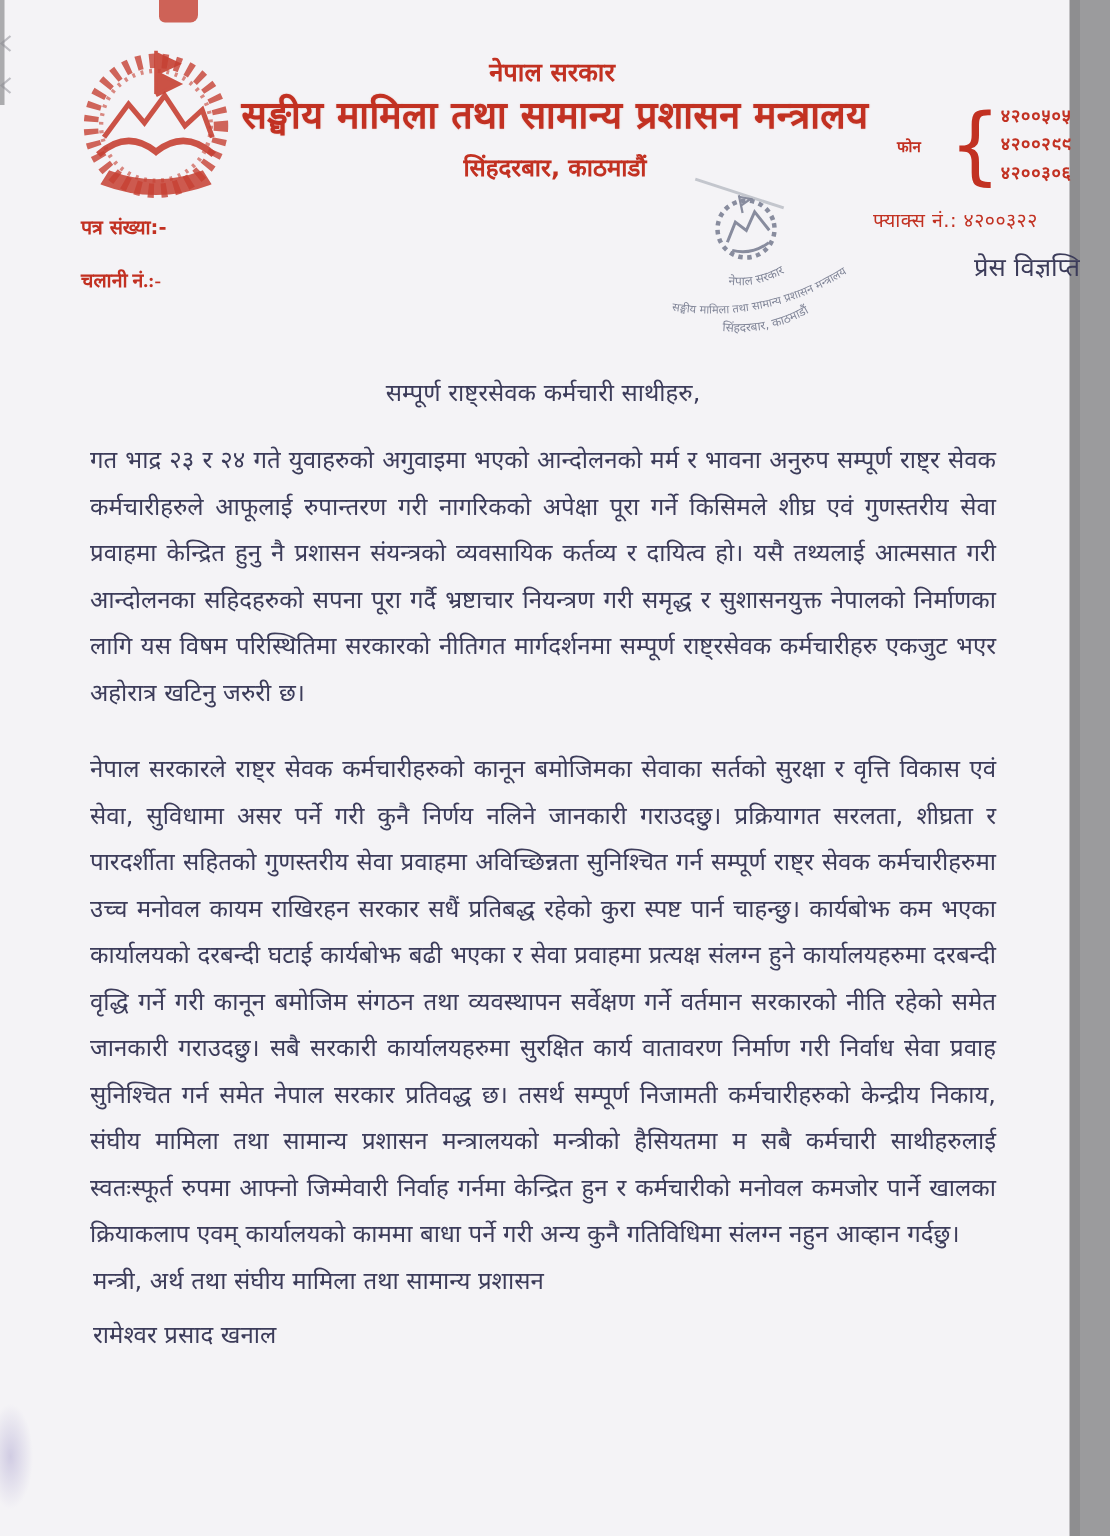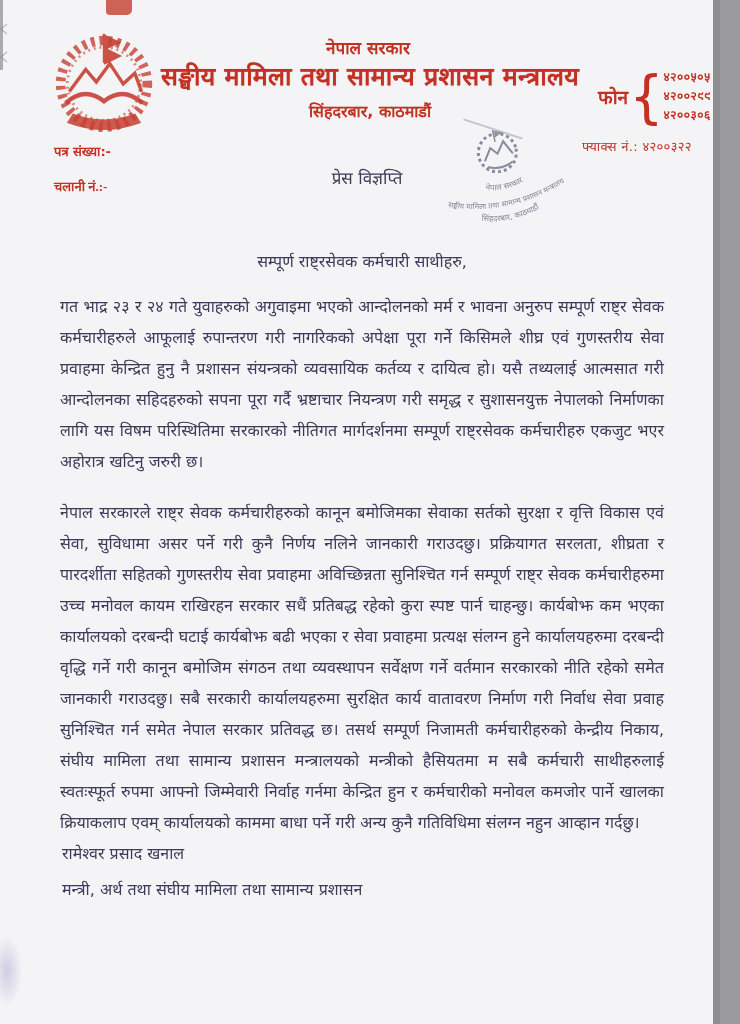--- a/index.html
+++ b/index.html
@@ -28,29 +28,29 @@
   .emblem{position:absolute;left:46px;top:28px;width:116px;height:104px;opacity:.92;}
   .gov-line{position:absolute;top:36px;left:16px;right:0;text-align:center;
     color:var(--letterhead-red);font-weight:bold;font-size:17px;}
   .ministry-line{position:absolute;top:58px;left:86px;right:66px;text-align:center;
     color:var(--letterhead-red);font-weight:bold;font-size:25px;letter-spacing:.3px;
     text-shadow:0 0 1px rgba(194,49,34,.35);}
   .address-line{position:absolute;top:100px;left:86px;right:66px;text-align:center;
     color:var(--letterhead-red);font-weight:bold;font-size:16px;}
   .phone-block{position:absolute;left:598px;top:68px;display:flex;align-items:center;
     color:var(--letterhead-red);font-weight:bold;}
-  .phone-label{font-size:19px;margin-right:1px;}
+  .phone-label{font-size:10px;margin-right:19px;}
   .phone-brace{font-size:54px;font-weight:400;line-height:54px;transform:scaleY(1.05);}
   .phone-numbers{font-size:12px;line-height:19px;letter-spacing:.5px;}
   .fax-line{position:absolute;left:582px;top:137px;color:var(--letterhead-red);
     font-weight:normal;font-size:13px;letter-spacing:.3px;}
   
   .letter-no{position:absolute;left:54px;top:142px;color:var(--letterhead-red);font-weight:bold;font-size:13px;}
   .dispatch-no{position:absolute;left:54px;top:177px;color:var(--letterhead-red);font-weight:bold;font-size:13px;font-family:Liberation Serif, serif;}
-  .press-release{position:absolute;left:14px;right:0;top:166px;text-align:center;
+  .press-release{position:absolute;left:14px;right:0;top:166px;text-align:right;
     color:var(--body-ink);font-size:17px;}
   .stamp{position:absolute;left:426px;top:126px;width:156px;height:116px;
     transform:rotate(-12deg);opacity:.88;}
   
   .letter-body{position:absolute;left:60px;right:56px;top:246px;
     color:var(--body-ink);font-size:16px;line-height:31px;text-align:justify;}
   .salutation{text-align:center;margin-bottom:14px;}
   .para{margin-bottom:14px;}
   .para:last-child{margin-bottom:0;margin-top:20px;}
   
@@ -123,17 +123,17 @@
     </g>
   </svg>
 
   <div class="letter-body">
     <div class="salutation">सम्पूर्ण राष्ट्रसेवक कर्मचारी साथीहरु,</div>
     <p class="para">गत भाद्र २३ र २४ गते युवाहरुको अगुवाइमा भएको आन्दोलनको मर्म र भावना अनुरुप सम्पूर्ण राष्ट्र सेवक कर्मचारीहरुले आफूलाई रुपान्तरण गरी नागरिकको अपेक्षा पूरा गर्ने किसिमले शीघ्र एवं गुणस्तरीय सेवा प्रवाहमा केन्द्रित हुनु नै प्रशासन संयन्त्रको व्यवसायिक कर्तव्य र दायित्व हो। यसै तथ्यलाई आत्मसात गरी आन्दोलनका सहिदहरुको सपना पूरा गर्दै भ्रष्टाचार नियन्त्रण गरी समृद्ध र सुशासनयुक्त नेपालको निर्माणका लागि यस विषम परिस्थितिमा सरकारको नीतिगत मार्गदर्शनमा सम्पूर्ण राष्ट्रसेवक कर्मचारीहरु एकजुट भएर अहोरात्र खटिनु जरुरी छ।</p>
     <p class="para">नेपाल सरकारले राष्ट्र सेवक कर्मचारीहरुको कानून बमोजिमका सेवाका सर्तको सुरक्षा र वृत्ति विकास एवं सेवा, सुविधामा असर पर्ने गरी कुनै निर्णय नलिने जानकारी गराउदछु। प्रक्रियागत सरलता, शीघ्रता र पारदर्शीता सहितको गुणस्तरीय सेवा प्रवाहमा अविच्छिन्नता सुनिश्चित गर्न सम्पूर्ण राष्ट्र सेवक कर्मचारीहरुमा उच्च मनोवल कायम राखिरहन सरकार सधैं प्रतिबद्ध रहेको कुरा स्पष्ट पार्न चाहन्छु। कार्यबोझ कम भएका कार्यालयको दरबन्दी घटाई कार्यबोझ बढी भएका र सेवा प्रवाहमा प्रत्यक्ष संलग्न हुने कार्यालयहरुमा दरबन्दी वृद्धि गर्ने गरी कानून बमोजिम संगठन तथा व्यवस्थापन सर्वेक्षण गर्ने वर्तमान सरकारको नीति रहेको समेत जानकारी गराउदछु। सबै सरकारी कार्यालयहरुमा सुरक्षित कार्य वातावरण निर्माण गरी निर्वाध सेवा प्रवाह सुनिश्चित गर्न समेत नेपाल सरकार प्रतिवद्ध छ। तसर्थ सम्पूर्ण निजामती कर्मचारीहरुको केन्द्रीय निकाय, संघीय मामिला तथा सामान्य प्रशासन मन्त्रालयको मन्त्रीको हैसियतमा म सबै कर्मचारी साथीहरुलाई स्वतःस्फूर्त रुपमा आफ्नो जिम्मेवारी निर्वाह गर्नमा केन्द्रित हुन र कर्मचारीको मनोवल कमजोर पार्ने खालका क्रियाकलाप एवम् कार्यालयको काममा बाधा पर्ने गरी अन्य कुनै गतिविधिमा संलग्न नहुन आव्हान गर्दछु।</p>
   </div>
 
   <div class="signature-block">
+    <div>मन्त्री, अर्थ तथा संघीय मामिला तथा सामान्य प्रशासन</div>
     <div>रामेश्वर प्रसाद खनाल</div>
-    <div>मन्त्री, अर्थ तथा संघीय मामिला तथा सामान्य प्रशासन</div>
   </div>
 
 </div>
 
 </body></html>

